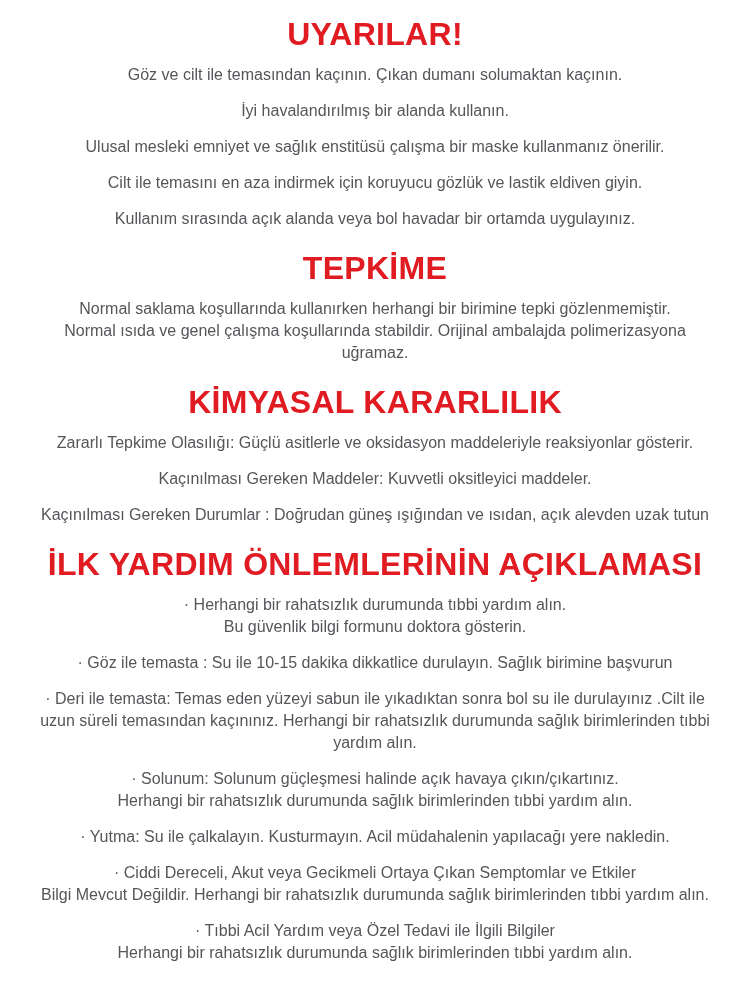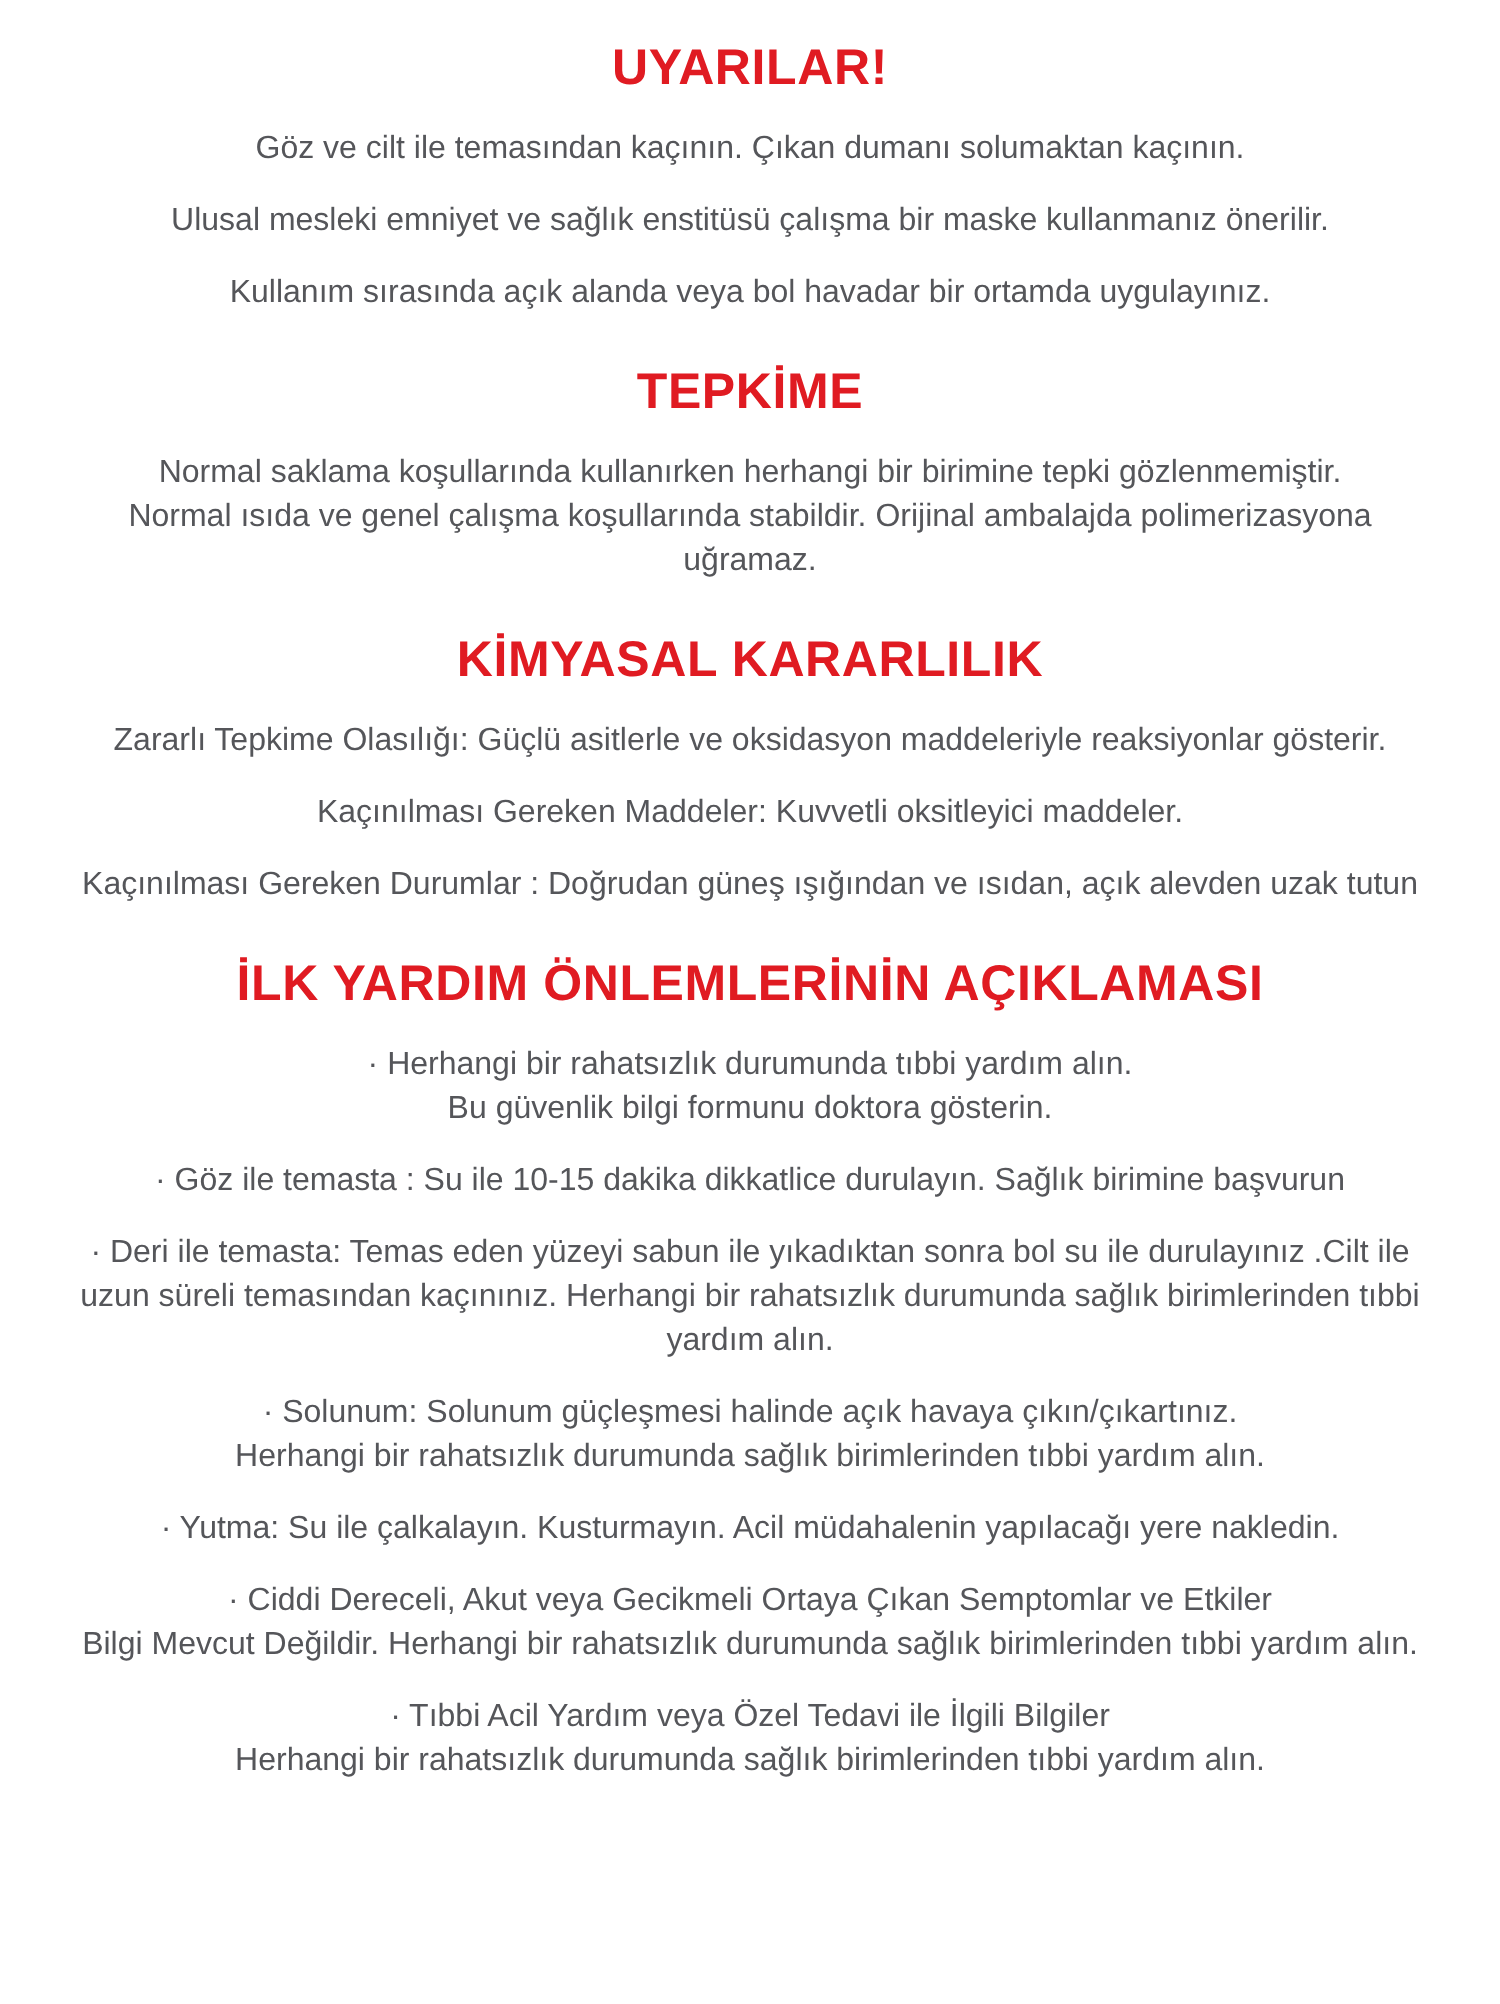--- a/index.html
+++ b/index.html
@@ -16,21 +16,21 @@
     font-family: "Liberation Sans", sans-serif;
   }
   .doc {
     width: 750px;
     min-height: 1002px;
     background: var(--bg);
     padding-top: 14px;
   }
   .heading {
     color: var(--red);
-    font-size: 25px;
+    font-size: 32px;
     font-weight: 800;
     letter-spacing: 0.3px;
     text-align: center;
     line-height: 32px;
     margin: 22px auto 0;
     max-width: 732px;
   }
   .heading.first { margin-top: 4px; }
   .para {
     color: var(--text);
@@ -44,21 +44,23 @@
   .para.lead { }
 </style>
 </head>
 <body>
 
 <main class="doc">
 
   <section>
     <h1 class="heading first">UYARILAR!</h1>
     <p class="para lead">Göz ve cilt ile temasından kaçının. Çıkan dumanı solumaktan kaçının.</p>
+    <p class="para">İyi havalandırılmış bir alanda kullanın.</p>
     <p class="para">Ulusal mesleki emniyet ve sağlık enstitüsü çalışma bir maske kullanmanız önerilir.</p>
+    <p class="para">Cilt ile temasını en aza indirmek için koruyucu gözlük ve lastik eldiven giyin.</p>
     <p class="para">Kullanım sırasında açık alanda veya bol havadar bir ortamda uygulayınız.</p>
   </section>
 
   <section>
     <h1 class="heading">TEPKİME</h1>
     <p class="para lead">Normal saklama koşullarında kullanırken herhangi bir birimine tepki gözlenmemiştir.
 Normal ısıda ve genel çalışma koşullarında stabildir. Orijinal ambalajda polimerizasyona
 uğramaz.</p>
   </section>
 

